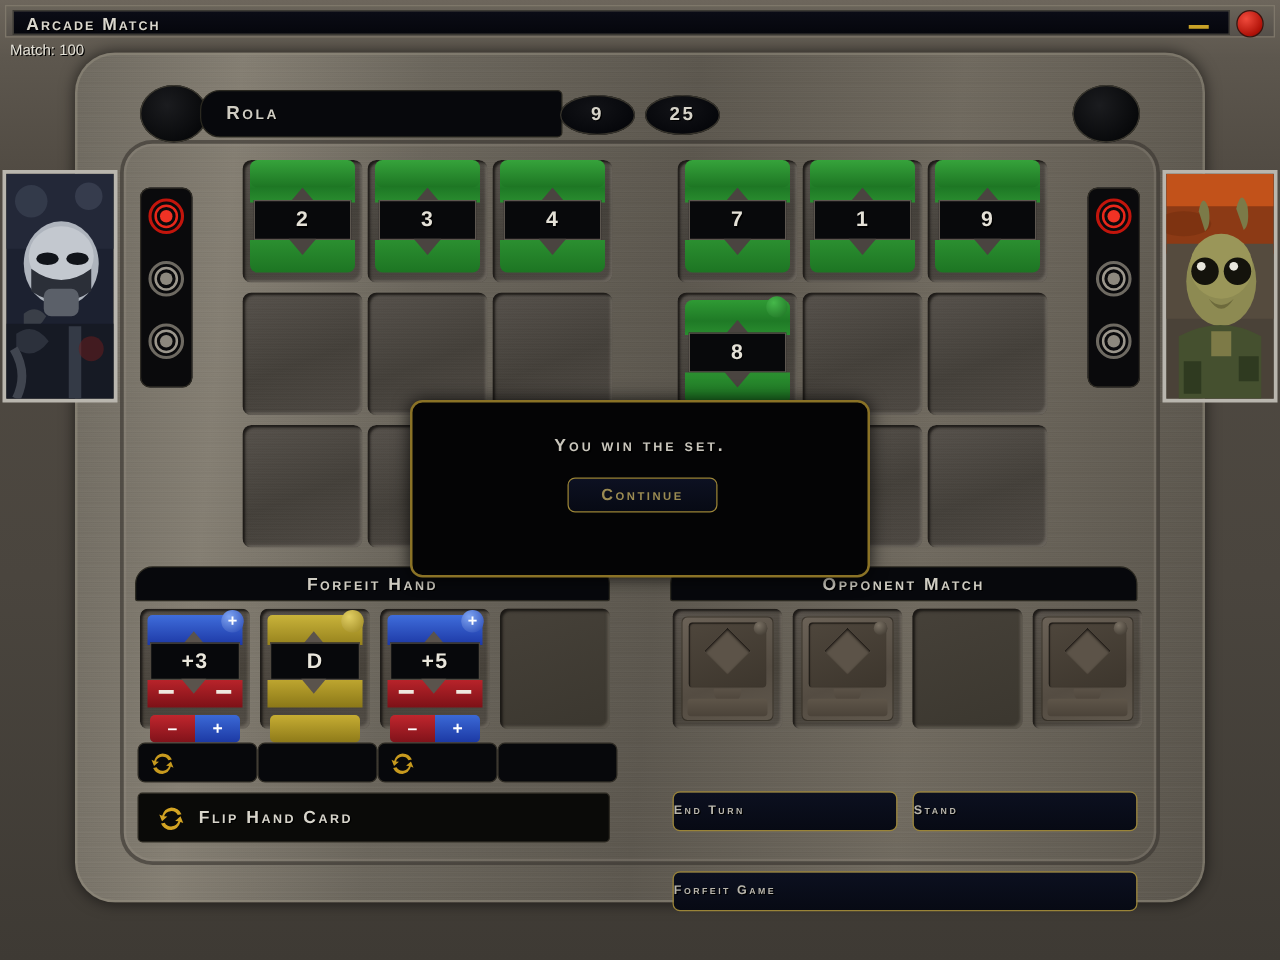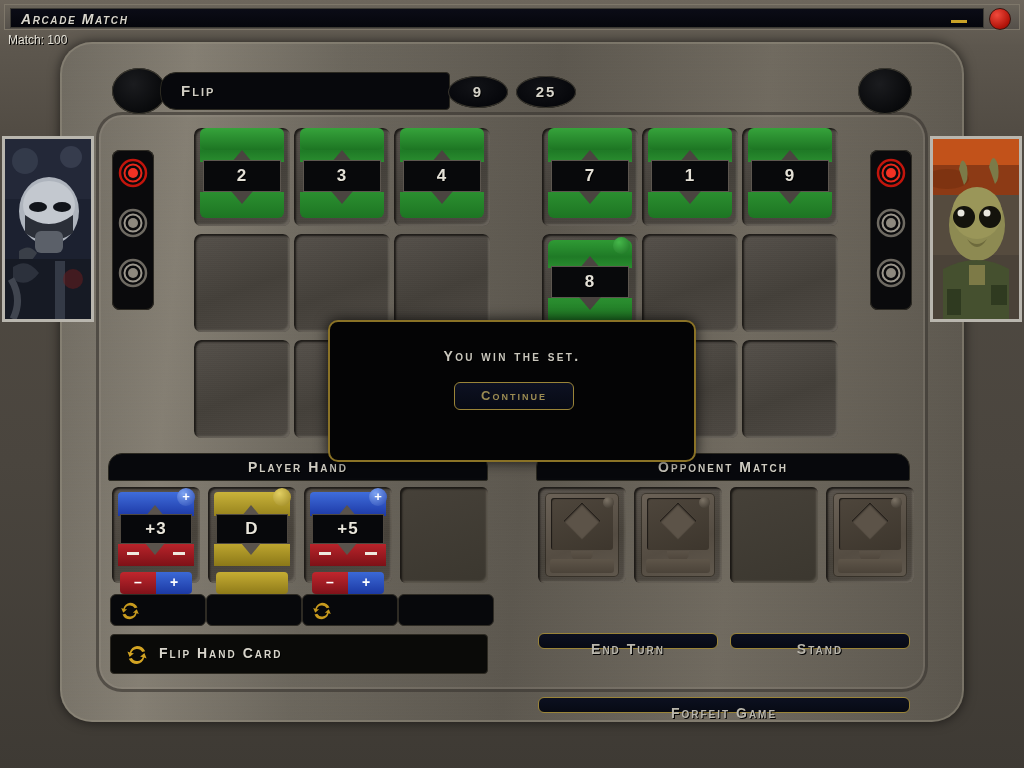--- a/index.html
+++ b/index.html
@@ -25,21 +25,20 @@
   .title-inner{
     position:absolute;left:5px;top:3px;width:974px;height:20px;
     background:linear-gradient(180deg,#0b0c16,#05060c);
     border:1px solid #3c3a34;box-sizing:border-box;
   }
   .title-text{
     position:absolute;left:10px;top:2px;
     color:#d9d6cd;font-size:14px;letter-spacing:1.6px;
     font-variant:small-caps;font-weight:bold;
     text-shadow:1px 1px 0 #000;
-    font-style:italic;
   }
   .min-btn{
     position:absolute;right:52px;top:15px;width:16px;height:3px;
     background:#c9a227;
   }
   .close-btn{
     position:absolute;right:8px;top:3px;width:20px;height:20px;border-radius:50%;
     background:radial-gradient(circle at 35% 30%,#f04a3c,#b01208 70%,#6d0703);
     border:1px solid #3a140f;
   }
@@ -242,25 +241,25 @@
     position:absolute;left:110px;top:634px;width:378px;height:40px;border-radius:4px;
     background:#0a0a08;border:1px solid #2d2a22;box-sizing:border-box;
   }
   .tooltipbar .txt{
     position:absolute;left:48px;top:10px;color:#d8d5cb;font-size:14px;letter-spacing:2px;
     font-variant:small-caps;font-weight:bold;text-shadow:1px 1px 0 #000;
   }
 
   
   .abtn{
-    position:absolute;height:16px;border-radius:6px;
+    position:absolute;height:32px;border-radius:6px;
     background:linear-gradient(180deg,#0c1020,#070a14);
     border:1px solid #9a8438;box-sizing:border-box;
-    color:#b9b6ac;font-size:14px;letter-spacing:2px;font-variant:small-caps;
-    font-weight:bold;text-align:center;line-height:30px;text-shadow:1px 1px 0 #000;
+    color:#b9b6ac;font-size:10px;letter-spacing:2px;font-variant:small-caps;
+    font-weight:bold;text-align:left;line-height:30px;text-shadow:1px 1px 0 #000;
   }
   #btn-end{left:538px;top:633px;width:180px;}
   #btn-stand{left:730px;top:633px;width:180px;}
   #btn-forfeit{left:538px;top:669px;width:372px;margin-top:28px;}
 
   
   .portrait{
     position:absolute;top:136px;width:92px;height:186px;
     border:3px solid #b9b6ae;box-sizing:border-box;overflow:hidden;
   }
@@ -310,21 +309,21 @@
   <div class="wager">Match: 100</div>
 
   <div class="machine">
     <div class="inner-bevel"></div>
   </div>
 
   <div class="knob l"></div>
   <div class="knob r"></div>
 
   <div class="plate left">
-    <div class="plate-name">Flip</div>
+    <div class="plate-name">Rola</div>
   </div>
   <div class="score l">9</div>
   <div class="score r">25</div>
 
   <div class="portrait left">
     <svg width="86" height="180" viewBox="0 0 86 180">
       <rect width="86" height="180" fill="#1c2130"></rect>
       <rect x="0" y="0" width="86" height="60" fill="#232838"></rect>
       <circle cx="20" cy="22" r="13" fill="#3a4152" opacity="0.7"></circle>
       <circle cx="66" cy="18" r="11" fill="#434a5c" opacity="0.6"></circle>
@@ -497,21 +496,21 @@
         <div class="tc-bot"></div>
       </div>
     </div>
     <div class="slot" style="left:110px;top:106px"></div>
     <div class="slot" style="left:210px;top:106px"></div>
     <div class="slot" style="left:10px;top:212px"></div>
     <div class="slot" style="left:110px;top:212px"></div>
     <div class="slot" style="left:210px;top:212px"></div>
   </div>
 
-  <div class="hand-label left">Player Hand</div>
+  <div class="hand-label left">Forfeit Hand</div>
   <div class="hand-label right">Opponent Match</div>
 
   <div class="hslot" style="left:112px;top:487px">
     <div class="hcard">
       <div class="hc-top blue">
         <div class="hc-badge">+</div>
       </div>
       <div class="hc-win">+3</div>
       <div class="hc-bot red">
         <span class="m l"></span>

